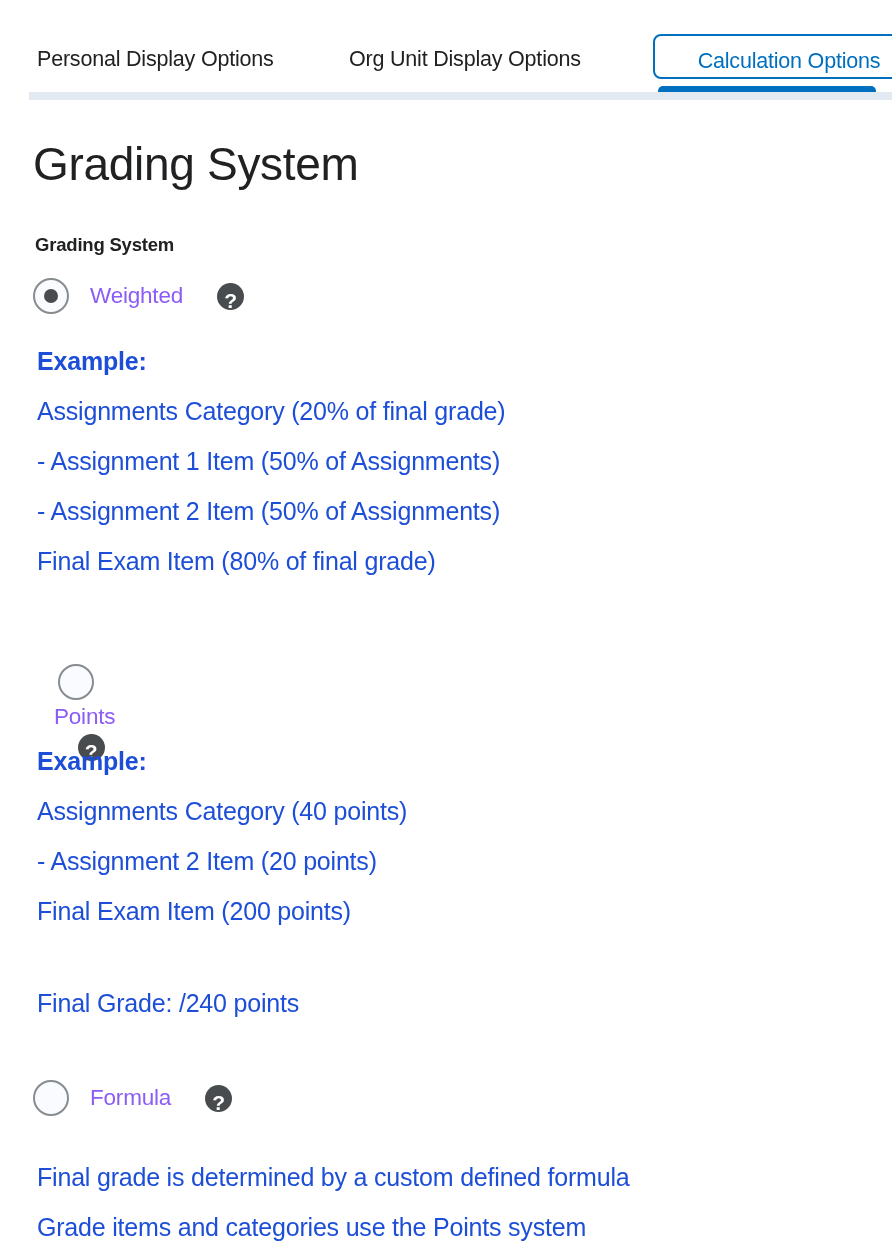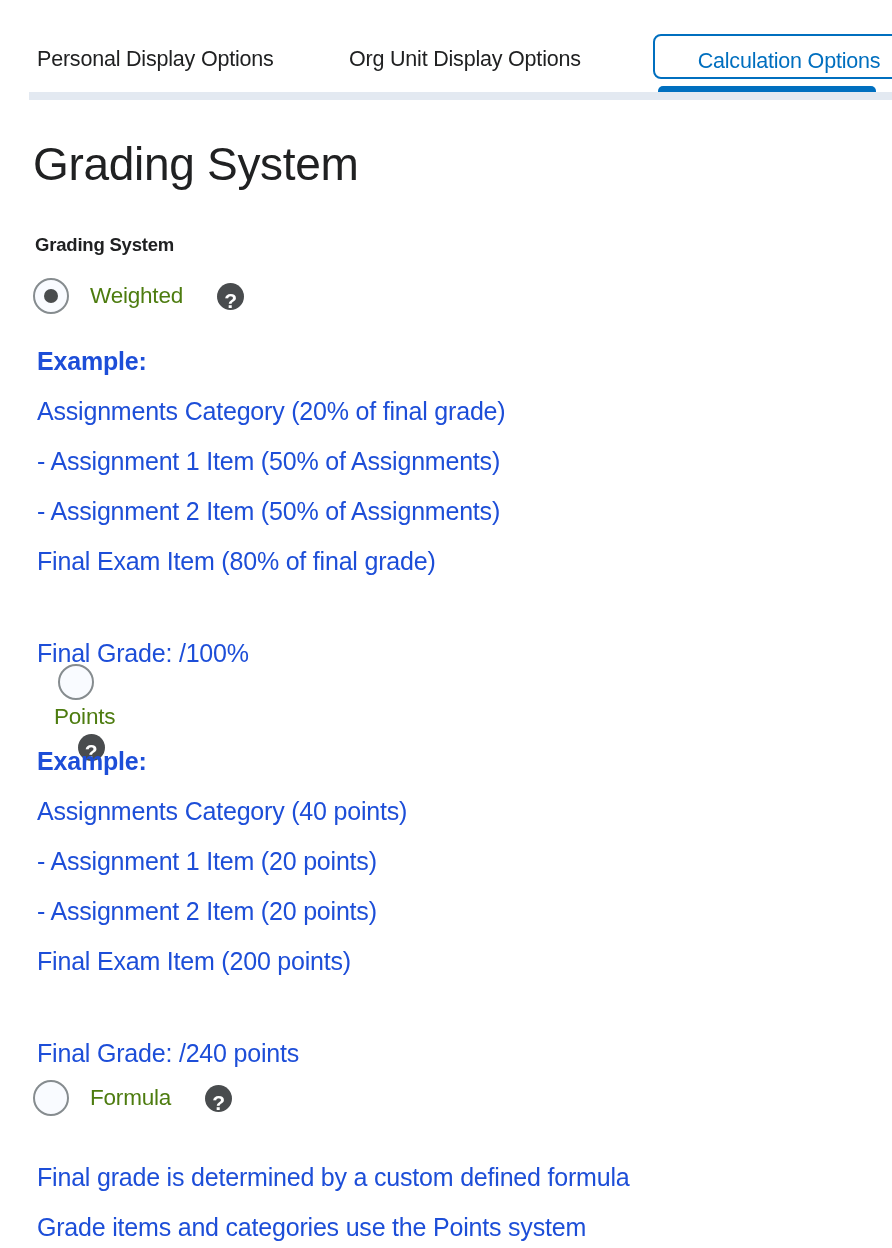--- a/index.html
+++ b/index.html
@@ -13,21 +13,21 @@
   .tab-calc { left: 649px; width: 272px; border: 2px solid #006fbf; border-radius: 8px; color: #006fbf; text-align: center; }
   .tab-indicator { position: absolute; left: 654px; top: 82px; width: 218px; height: 8px; background: #006fbf; border-radius: 5px 5px 0 0; }
   .divider { position: absolute; left: 25px; top: 88px; width: 867px; height: 2px; background: #e3e9f1; }
 
   .page-title { position: absolute; left: 25px; top: 128px; font-size: 46px; font-weight: normal; color: #202122; letter-spacing: -0.3px; line-height: 56px; }
   .field-label { position: absolute; left: 27px; top: 224px; font-size: 18.5px; font-weight: bold; color: #202122; line-height: 26px; letter-spacing: -0.2px; }
 
   .radio-row { position: absolute; left: 25px; height: 38px; display: flex; align-items: center; }
   .radio { width: 36px; height: 36px; border-radius: 50%; border: 2px solid #868c8f; background: #f9fbff; position: relative; flex: 0 0 auto; cursor: pointer; }
   .radio.checked::after { content: ""; position: absolute; left: 9px; top: 9px; width: 14px; height: 14px; border-radius: 50%; background: #494c4e; }
-  .radio-label { margin-left: 17px; font-size: 22.5px; color: #4d7c0f; letter-spacing: -0.2px; cursor: pointer; }
+  .radio-label { margin-left: 17px; font-size: 22.5px; color: #8b5cf6; letter-spacing: -0.2px; cursor: pointer; }
   .help { width: 27px; height: 27px; border-radius: 50%; background: #494c4e; color: #ffffff; font-weight: bold; font-size: 21px; line-height: 27px; text-align: center; flex: 0 0 auto; cursor: pointer; }
 
   .example { position: absolute; left: 25px; font-size: 25px; line-height: 42px; color: #1d4ed8; letter-spacing: -0.2px; }
   .example .ex-title { font-weight: bold; }
   .example .line { white-space: nowrap; }
   .example .spacer { height: 42px; }
 
   .formula-desc { position: absolute; left: 25px; top: 1144px; font-size: 25px; line-height: 42px; color: #1d4ed8; letter-spacing: -0.2px; }
 </style>
 </head>
@@ -49,32 +49,30 @@
   <span class="radio-label">Weighted</span>
   <span class="help" style="margin-left:30px;">?</span>
 </div>
 <div class="example" style="top:328px;">
   <div class="ex-title">Example:</div>
   <div class="line">Assignments Category (20% of final grade)</div>
   <div class="line">- Assignment 1 Item (50% of Assignments)</div>
   <div class="line">- Assignment 2 Item (50% of Assignments)</div>
   <div class="line">Final Exam Item (80% of final grade)</div>
   <div class="spacer"></div>
-  <div class="line">Final Grade: /100%</div>
 </div>
 
 <div class="radio-row" style="top:656px;flex-direction:column;">
   <span class="radio"></span>
   <span class="radio-label">Points</span>
   <span class="help" style="margin-left:30px;">?</span>
 </div>
 <div class="example" style="top:728px;">
   <div class="ex-title">Example:</div>
   <div class="line">Assignments Category (40 points)</div>
-  <div class="line">- Assignment 1 Item (20 points)</div>
   <div class="line">- Assignment 2 Item (20 points)</div>
   <div class="line">Final Exam Item (200 points)</div>
   <div class="spacer"></div>
   <div class="line">Final Grade: /240 points</div>
 </div>
 
 <div class="radio-row" style="top:1075px;">
   <span class="radio"></span>
   <span class="radio-label">Formula</span>
   <span class="help" style="margin-left:30px;">?</span>

